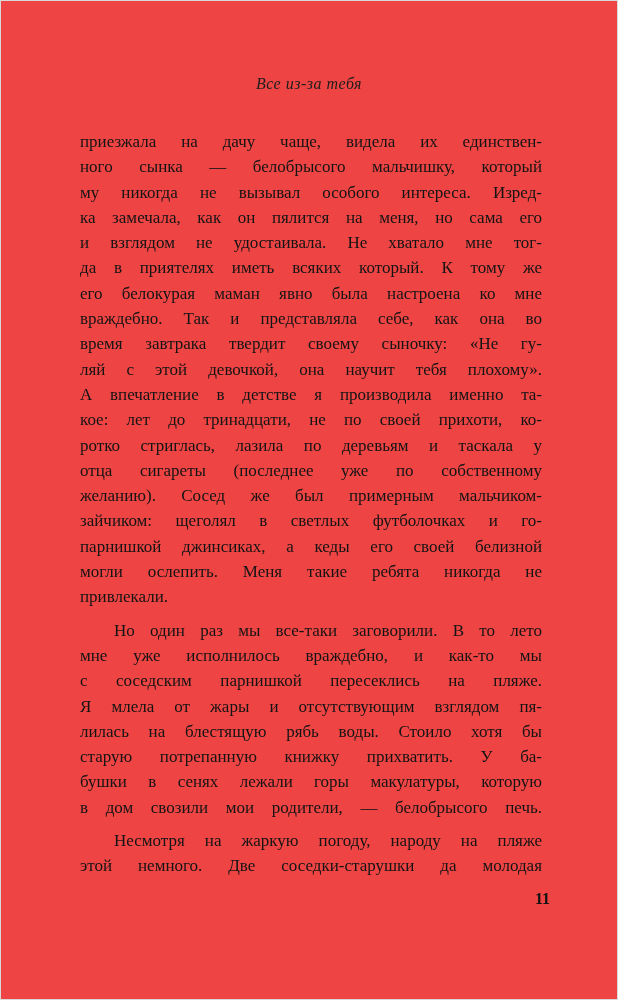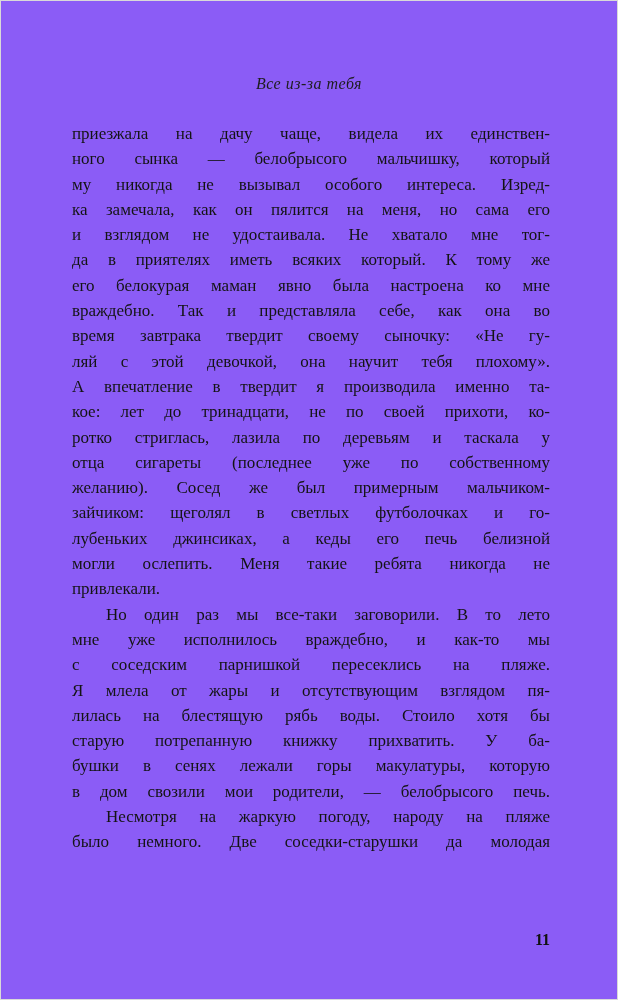--- a/index.html
+++ b/index.html
@@ -5,21 +5,21 @@
   html, body {
     margin: 0;
     padding: 0;
     background: #ffffff;
   }
   .page {
     position: relative;
     width: 616px;
     height: 998px;
     margin: 0 auto;
-    background: #8b5cf6;
+    background: #ef4444;
     border: 1px solid #d9d9d9;
     box-sizing: content-box;
     font-family: "Liberation Serif", "DejaVu Serif", serif;
     color: #141414;
     overflow: hidden;
   }
   .running-head {
     position: absolute;
     top: 74px;
     left: 0;
@@ -30,42 +30,42 @@
     letter-spacing: 0.5px;
     color: #1d1d1d;
   }
   .text-block {
     position: absolute;
     top: 120px;
     left: 71px;
     width: 478px;
   }
   .paragraph {
-    margin: 0;
+    margin: 8px;
     padding: 0;
   }
   .line {
     font-size: 17px;
     line-height: 25.3px;
     text-align: justify;
     text-align-last: justify;
     -moz-text-align-last: justify;
     white-space: normal;
     color: #141414;
   }
   .line.indent {
     text-indent: 34px;
   }
   .line.lastline {
     text-align-last: left;
     -moz-text-align-last: left;
   }
   .page-number {
     position: absolute;
-    top: 930px;
+    top: 889px;
     left: 71px;
     width: 478px;
     text-align: right;
     font-size: 16px;
     font-weight: bold;
     color: #111111;
   }
 </style>
 </head>
 <body>
@@ -78,40 +78,40 @@
         <div class="line">приезжала на дачу чаще, видела их единствен-</div>
         <div class="line">ного сынка — белобрысого мальчишку, который</div>
         <div class="line">му никогда не вызывал особого интереса. Изред-</div>
         <div class="line">ка замечала, как он пялится на меня, но сама его</div>
         <div class="line">и взглядом не удостаивала. Не хватало мне тог-</div>
         <div class="line">да в приятелях иметь всяких который. К тому же</div>
         <div class="line">его белокурая маман явно была настроена ко мне</div>
         <div class="line">враждебно. Так и представляла себе, как она во</div>
         <div class="line">время завтрака твердит своему сыночку: «Не гу-</div>
         <div class="line">ляй с этой девочкой, она научит тебя плохому».</div>
-        <div class="line">А впечатление в твердит я производила именно та-</div>
+        <div class="line">А впечатление в детстве я производила именно та-</div>
         <div class="line">кое: лет до тринадцати, не по своей прихоти, ко-</div>
         <div class="line">ротко стриглась, лазила по деревьям и таскала у</div>
         <div class="line">отца сигареты (последнее уже по собственному</div>
         <div class="line">желанию). Сосед же был примерным мальчиком-</div>
         <div class="line">зайчиком: щеголял в светлых футболочках и го-</div>
-        <div class="line">лубеньких джинсиках, а кеды его печь белизной</div>
+        <div class="line">парнишкой джинсиках, а кеды его своей белизной</div>
         <div class="line">могли ослепить. Меня такие ребята никогда не</div>
         <div class="line lastline">привлекали.</div>
       </div>
       <div class="paragraph">
         <div class="line indent">Но один раз мы все-таки заговорили. В то лето</div>
         <div class="line">мне уже исполнилось враждебно, и как-то мы</div>
         <div class="line">с соседским парнишкой пересеклись на пляже.</div>
         <div class="line">Я млела от жары и отсутствующим взглядом пя-</div>
         <div class="line">лилась на блестящую рябь воды. Стоило хотя бы</div>
         <div class="line">старую потрепанную книжку прихватить. У ба-</div>
         <div class="line">бушки в сенях лежали горы макулатуры, которую</div>
         <div class="line">в дом свозили мои родители, — белобрысого печь.</div>
       </div>
       <div class="paragraph">
         <div class="line indent">Несмотря на жаркую погоду, народу на пляже</div>
-        <div class="line">было немного. Две соседки-старушки да молодая</div>
+        <div class="line">этой немного. Две соседки-старушки да молодая</div>
       </div>
     </div>
 
   <div class="page-number">11</div>
 </div>
 
 </body></html>

